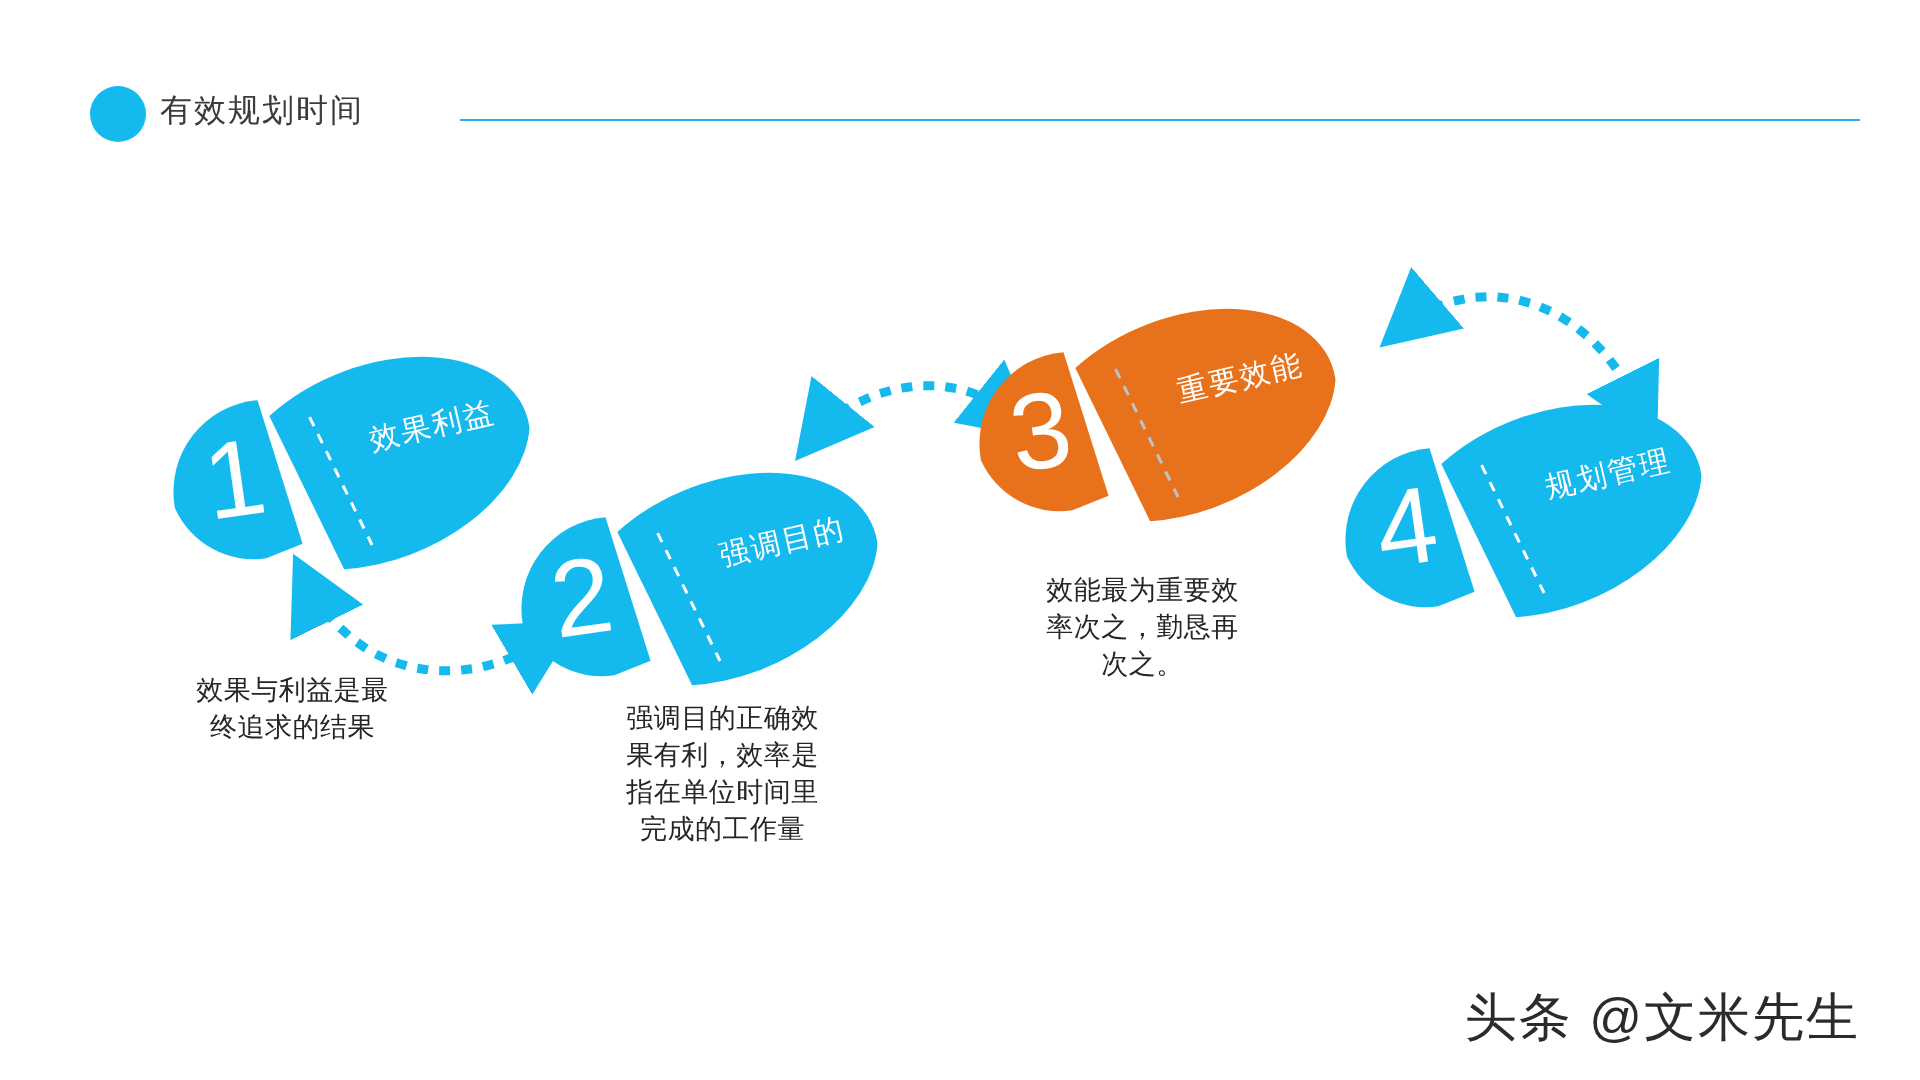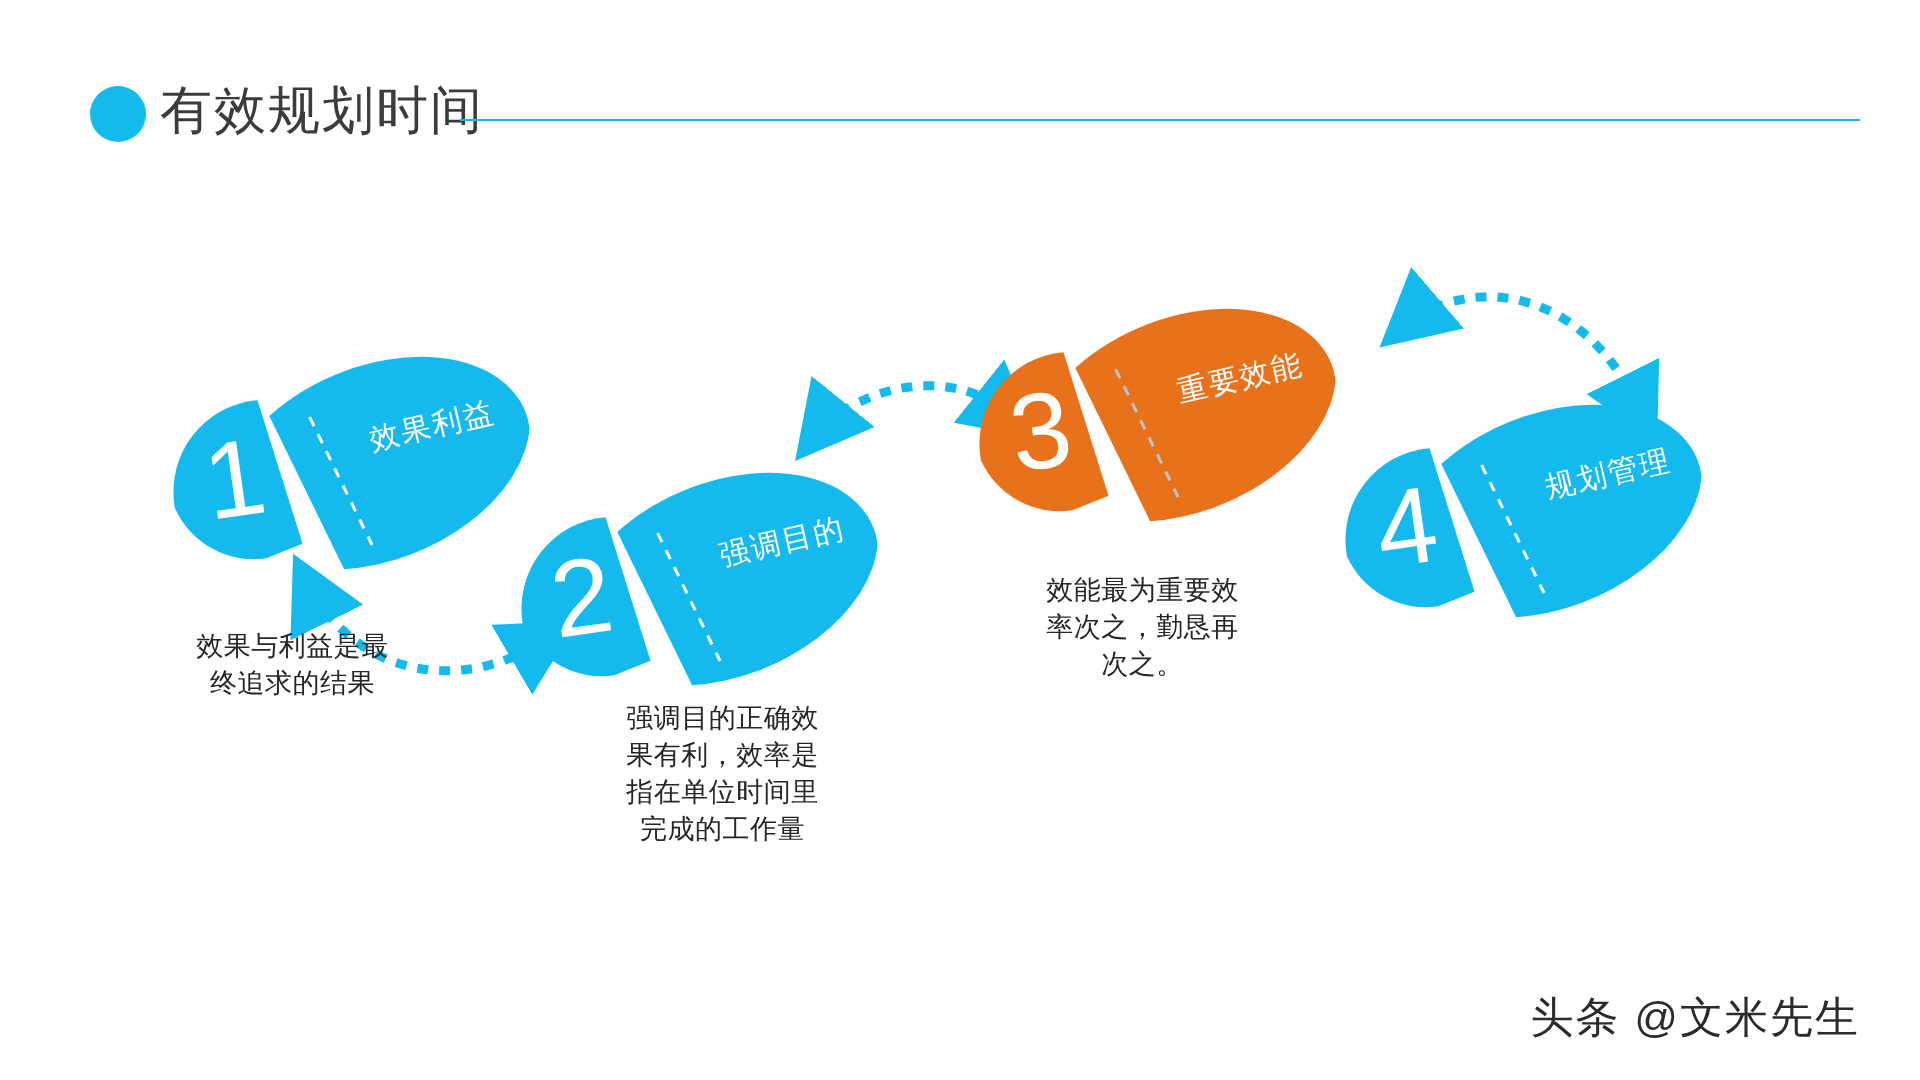--- a/index.html
+++ b/index.html
@@ -36,21 +36,21 @@
     top: 86px;
     width: 56px;
     height: 56px;
     border-radius: 50%;
     background: #14b9ee;
   }
   #title-text {
     position: absolute;
     left: 160px;
     top: 72px;
-    font-size: 52px;
+    font-size: 32px;
     line-height: 76px;
     color: #3c3c3c;
     letter-spacing: 2px;
     white-space: nowrap;
     font-weight: normal;
     text-align: center;
   }
   #title-rule {
     position: absolute;
     left: 460px;
@@ -79,31 +79,31 @@
   
   .caption {
     position: absolute;
     color: #262626;
     font-size: 27px;
     line-height: 37px;
     text-align: center;
     white-space: pre-line;
     letter-spacing: 0.5px;
   }
-  #caption-1 { left: 185px;  top: 628px; width: 215px; }
+  #caption-1 { left: 185px;  top: 672px; width: 215px; }
   #caption-2 { left: 615px;  top: 700px; width: 215px; }
   #caption-3 { left: 1035px; top: 572px; width: 215px; }
   #caption-4 { left: 1415px; top: 645px; width: 230px; }
 
   
   #watermark {
     position: absolute;
     right: 60px;
     bottom: 38px;
-    font-size: 43px;
+    font-size: 52px;
     line-height: 50px;
     color: #2b2b2b;
     letter-spacing: 2px;
     white-space: nowrap;
   }
 
   
   .shape-label {
     fill: #ffffff;
     font-family: "Liberation Sans", "DejaVu Sans", sans-serif;

